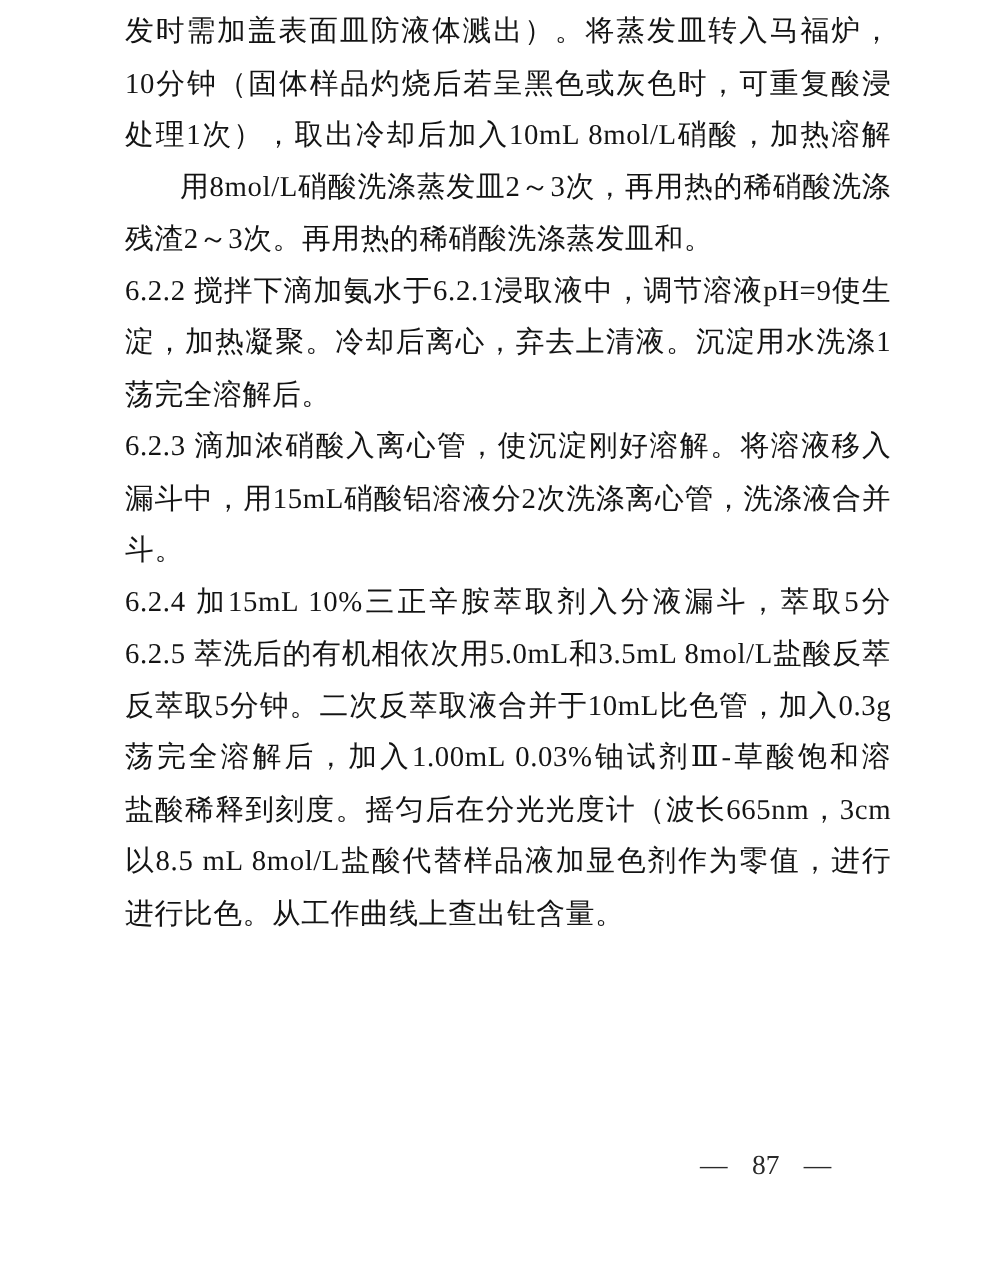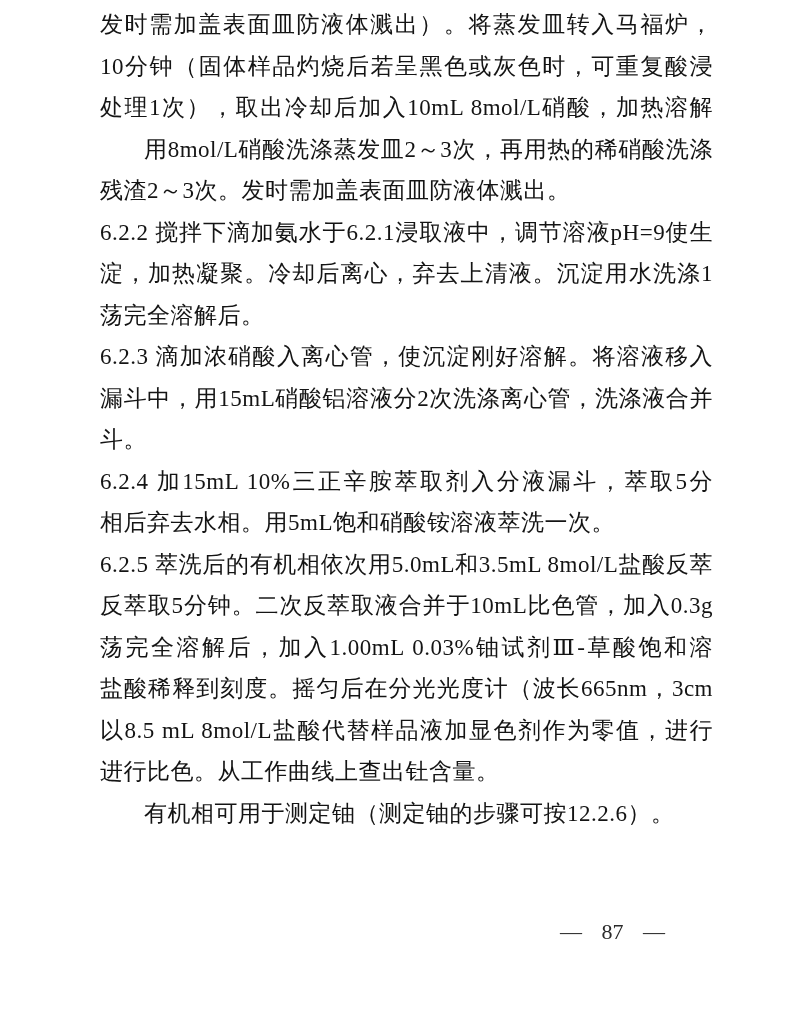--- a/index.html
+++ b/index.html
@@ -48,32 +48,30 @@
 </style>
 </head>
 <body>
 
 <div class="page">
   <div class="content">
     <div class="line j">发时需加盖表面皿防液体溅出）。将蒸发皿转入马福炉，500℃灼烧</div>
     <div class="line j">10分钟（固体样品灼烧后若呈黑色或灰色时，可重复酸浸取，再灼烧</div>
     <div class="line j">处理1次），取出冷却后加入10mL 8mol/L硝酸，加热溶解后趁热过滤。</div>
     <div class="line j indent">用8mol/L硝酸洗涤蒸发皿2～3次，再用热的稀硝酸洗涤蒸发皿和</div>
-    <div class="line">残渣2～3次。发时需加盖表面皿防液体溅出。</div>
+    <div class="line">残渣2～3次。再用热的稀硝酸洗涤蒸发皿和。</div>
     <div class="line j">6.2.2 搅拌下滴加氨水于6.2.1浸取液中，调节溶液pH=9使生成白色沉</div>
     <div class="line j">淀，加热凝聚。冷却后离心，弃去上清液。沉淀用水洗涤1次，离心，</div>
     <div class="line">荡完全溶解后。</div>
     <div class="line j">6.2.3 滴加浓硝酸入离心管，使沉淀刚好溶解。将溶液移入60mL分液</div>
     <div class="line j">漏斗中，用15mL硝酸铝溶液分2次洗涤离心管，洗涤液合并入分液漏</div>
     <div class="line">斗。</div>
     <div class="line j">6.2.4 加15mL 10%三正辛胺萃取剂入分液漏斗，萃取5分钟，静止分</div>
-    <div class="line">相后弃去水相。用5mL饱和硝酸铵溶液萃洗一次。</div>
     <div class="line j">6.2.5 萃洗后的有机相依次用5.0mL和3.5mL 8mol/L盐酸反萃取，每次</div>
     <div class="line j">反萃取5分钟。二次反萃取液合并于10mL比色管，加入0.3g尿素，振</div>
     <div class="line j">荡完全溶解后，加入1.00mL 0.03%铀试剂Ⅲ-草酸饱和溶液，用8mol/L</div>
     <div class="line j">盐酸稀释到刻度。摇匀后在分光光度计（波长665nm，3cm比色杯）</div>
     <div class="line j">以8.5 mL 8mol/L盐酸代替样品液加显色剂作为零值，进行比色，测定</div>
     <div class="line">进行比色。从工作曲线上查出钍含量。</div>
-    <div class="line indent">有机相可用于测定铀（测定铀的步骤可按12.2.6）。</div>
   </div>
 
   <div class="footer">— 87 —</div>
 </div>
 
 </body></html>

